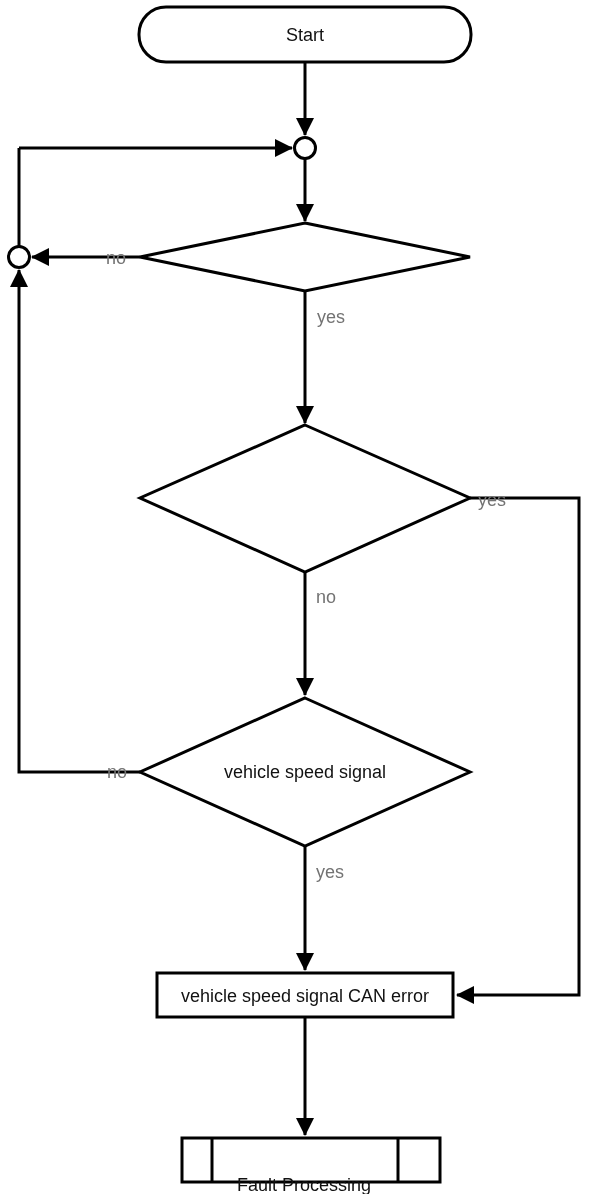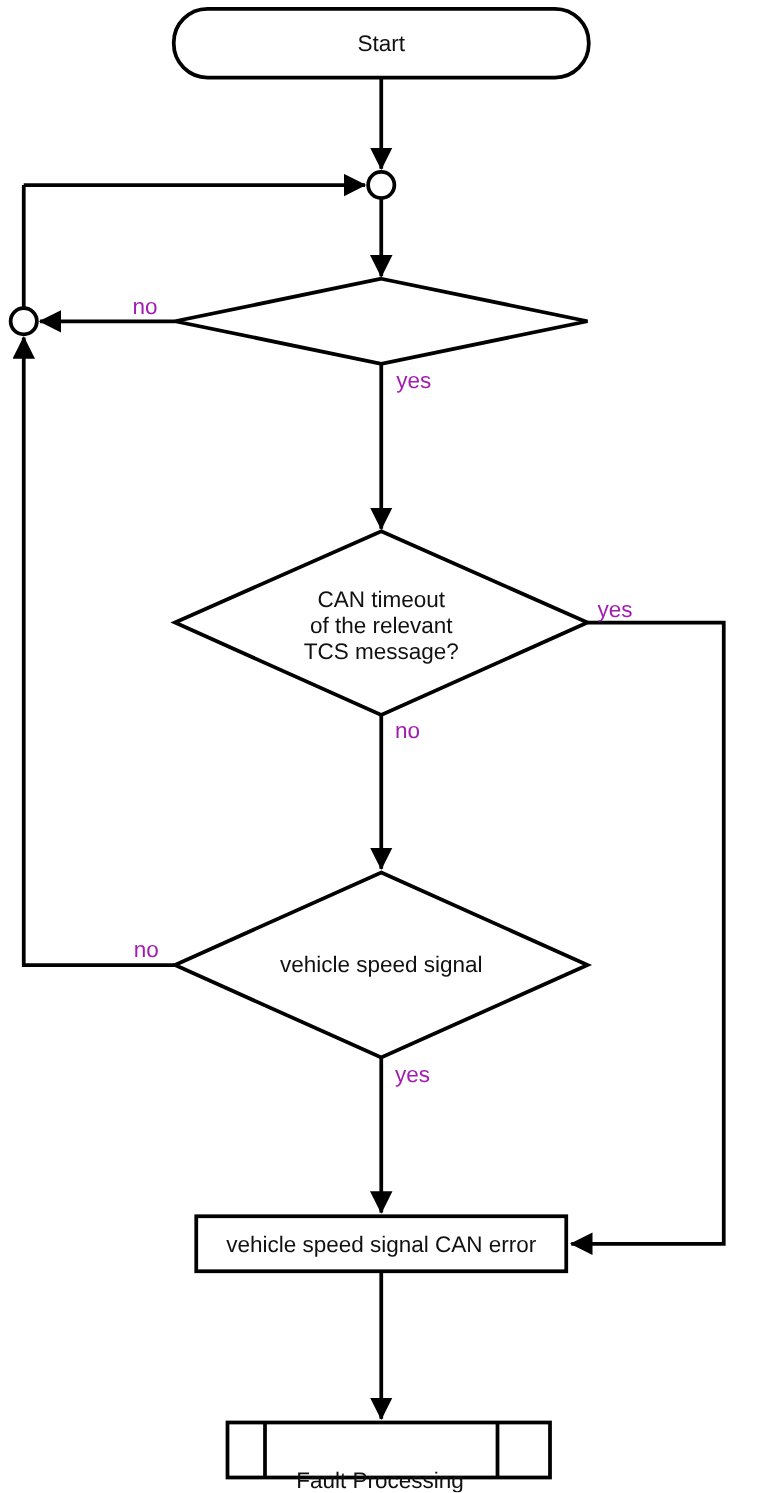--- a/index.html
+++ b/index.html
@@ -39,21 +39,22 @@
     line-height: 21px;
     text-align: center;
     color: #111111;
   }
   .lbl-multi div { white-space: nowrap; }
   .branch {
     position: absolute;
     transform: translate(-50%, -50%);
     font-size: 18px;
     white-space: nowrap;
-    color: #a21caf;
+    color: #737373;
+    margin-top: 12px;
   }
 </style>
 </head>
 <body>
 
 <div class="canvas">
 
   <svg width="608" height="1194" viewBox="0 0 608 1194">
     <defs>
       <marker id="arrow" markerUnits="userSpaceOnUse" markerWidth="22" markerHeight="20" refX="17" refY="9" orient="auto">
@@ -85,25 +86,20 @@
       <rect x="157" y="973" width="296" height="44"></rect>
       <rect x="182" y="1138" width="258" height="44"></rect>
       <line x1="212" y1="1138" x2="212" y2="1182"></line>
       <line x1="398" y1="1138" x2="398" y2="1182"></line>
     </g>
   </svg>
 
   <div class="lbl" style="left:305px; top:35px;">Start</div>
 
 
-  <div class="lbl-multi" style="left:305px; top:501px;">
-    <div>CAN timeout</div>
-    <div>of the relevant</div>
-    <div>TCS message?</div>
-  </div>
 
   <div class="lbl-multi" style="left:305px; top:772px;">
     <div>vehicle speed signal</div>
   </div>
 
   <div class="lbl" style="left:305px; top:996px;">vehicle speed signal CAN error</div>
 
   <div class="lbl" style="left:304px; top:1161px;margin-top:24px;">Fault Processing</div>
 
   <div class="branch" style="left:116px; top:246px;">no</div>

